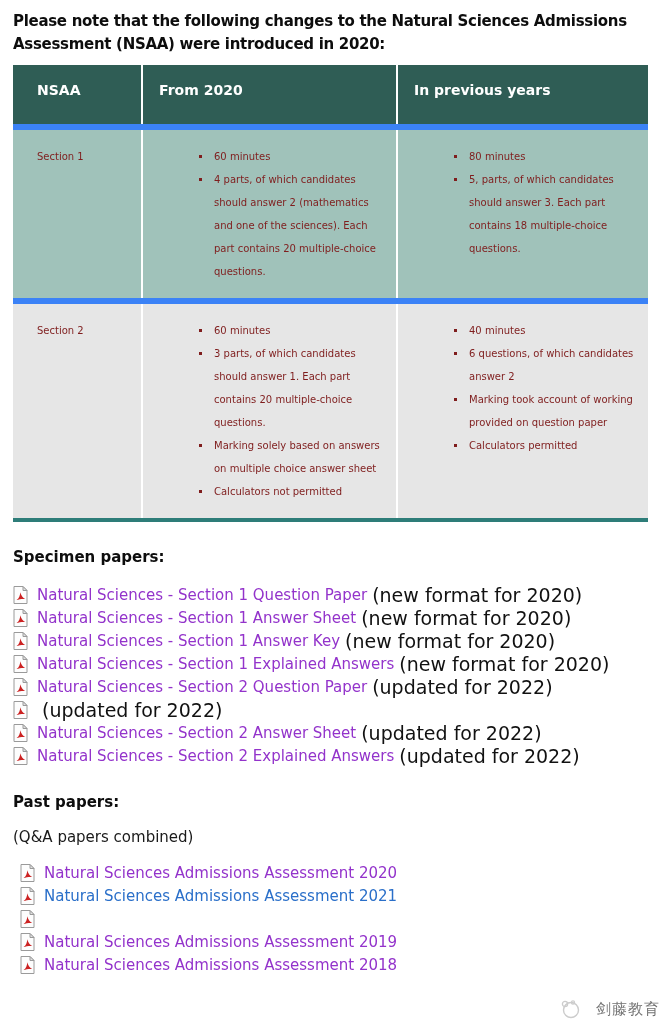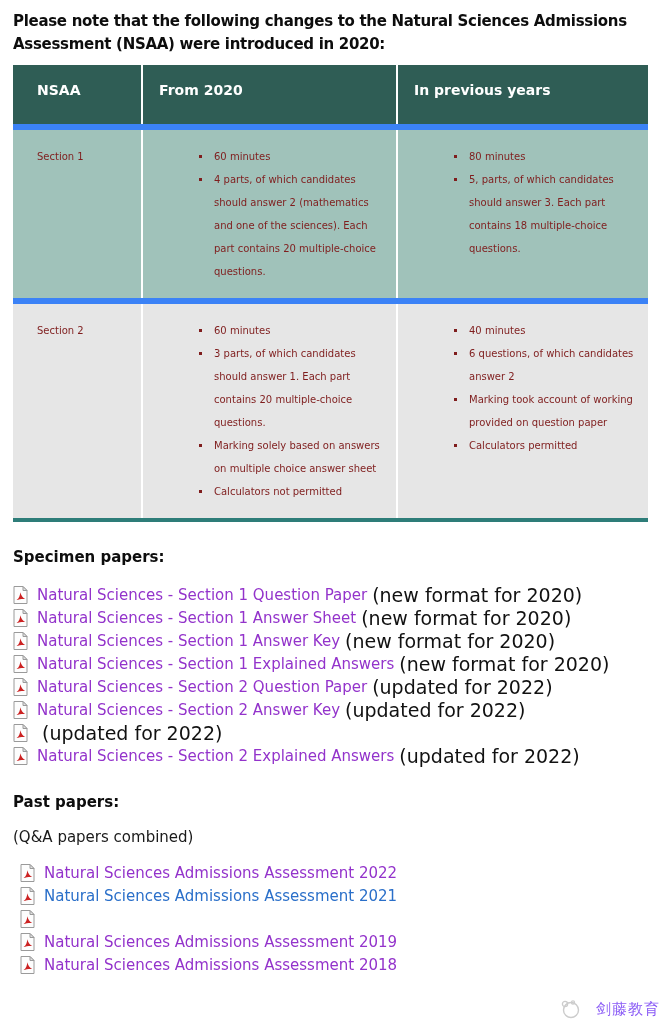--- a/index.html
+++ b/index.html
@@ -61,21 +61,21 @@
   .link-row { display: flex; align-items: center; height: 23px; }
   .pdf-icon { width: 15px; height: 18px; flex: 0 0 15px; margin-right: 9px; display: inline-block; }
   a.doc-link { text-decoration: none; font-size: 15px; color: #9333cb; white-space: nowrap; }
   a.doc-link.blue { color: #2a6fc9; }
   .suffix { font-size: 19px; color: #111; margin-left: 5px; white-space: nowrap; }
 
   
   .watermark {
     position: absolute; right: 9px; bottom: 13px;
     display: flex; align-items: center; gap: 15px;
-    color: #8b5cf6; font-size: 15px; letter-spacing: 1px;
+    color: #737373; font-size: 15px; letter-spacing: 1px;
     user-select: none;
   }
   .wm-logo { width: 22px; height: 22px; }
 </style>
 </head>
 <body>
 
 <div class="content">
 
   <p class="intro">Please note that the following changes to the Natural Sciences Admissions Assessment (NSAA) were introduced in 2020:</p>
@@ -178,29 +178,29 @@
         </svg>
       <a href="#" class="doc-link">Natural Sciences - Section 2 Question Paper</a>
       <span class="suffix">(updated for 2022)</span>
     </div>
     <div class="link-row">
       <svg class="pdf-icon" viewBox="0 0 15 18">
           <path d="M1 .5 h9 l4 4 v13 h-13 z" fill="#fdfdfd" stroke="#9a9a9a"></path>
           <path d="M10 .5 l4 4 h-4 z" fill="#e2e2e2" stroke="#9a9a9a"></path>
           <path d="M3.5 14 C6 12.6 7.2 9.2 7.3 6.2 C8 9.5 10 12 12.2 13 C9.4 12.7 5.8 13.3 3.5 14 Z" fill="#cc2222"></path>
         </svg>
-      <a href="#" class="doc-link">Natural Sciences - Section 2 Answer Key</a>
-      <span class="suffix">(updated for 2022)</span>
-    </div>
-    <div class="link-row">
-      <svg class="pdf-icon" viewBox="0 0 15 18">
-          <path d="M1 .5 h9 l4 4 v13 h-13 z" fill="#fdfdfd" stroke="#9a9a9a"></path>
-          <path d="M10 .5 l4 4 h-4 z" fill="#e2e2e2" stroke="#9a9a9a"></path>
-          <path d="M3.5 14 C6 12.6 7.2 9.2 7.3 6.2 C8 9.5 10 12 12.2 13 C9.4 12.7 5.8 13.3 3.5 14 Z" fill="#cc2222"></path>
-        </svg>
+      <span class="suffix">(updated for 2022)</span>
+    </div>
+    <div class="link-row">
+      <svg class="pdf-icon" viewBox="0 0 15 18">
+          <path d="M1 .5 h9 l4 4 v13 h-13 z" fill="#fdfdfd" stroke="#9a9a9a"></path>
+          <path d="M10 .5 l4 4 h-4 z" fill="#e2e2e2" stroke="#9a9a9a"></path>
+          <path d="M3.5 14 C6 12.6 7.2 9.2 7.3 6.2 C8 9.5 10 12 12.2 13 C9.4 12.7 5.8 13.3 3.5 14 Z" fill="#cc2222"></path>
+        </svg>
+      <a href="#" class="doc-link">Natural Sciences - Section 2 Answer Sheet</a>
       <span class="suffix">(updated for 2022)</span>
     </div>
     <div class="link-row">
       <svg class="pdf-icon" viewBox="0 0 15 18">
           <path d="M1 .5 h9 l4 4 v13 h-13 z" fill="#fdfdfd" stroke="#9a9a9a"></path>
           <path d="M10 .5 l4 4 h-4 z" fill="#e2e2e2" stroke="#9a9a9a"></path>
           <path d="M3.5 14 C6 12.6 7.2 9.2 7.3 6.2 C8 9.5 10 12 12.2 13 C9.4 12.7 5.8 13.3 3.5 14 Z" fill="#cc2222"></path>
         </svg>
       <a href="#" class="doc-link">Natural Sciences - Section 2 Explained Answers</a>
       <span class="suffix">(updated for 2022)</span>
@@ -211,21 +211,21 @@
 
   <p class="note">(Q&amp;A papers combined)</p>
 
   <div class="link-list past">
     <div class="link-row">
       <svg class="pdf-icon" viewBox="0 0 15 18">
           <path d="M1 .5 h9 l4 4 v13 h-13 z" fill="#fdfdfd" stroke="#9a9a9a"></path>
           <path d="M10 .5 l4 4 h-4 z" fill="#e2e2e2" stroke="#9a9a9a"></path>
           <path d="M3.5 14 C6 12.6 7.2 9.2 7.3 6.2 C8 9.5 10 12 12.2 13 C9.4 12.7 5.8 13.3 3.5 14 Z" fill="#cc2222"></path>
         </svg>
-      <a href="#" class="doc-link">Natural Sciences Admissions Assessment 2022</a>
+      <a href="#" class="doc-link">Natural Sciences Admissions Assessment 2020</a>
     </div>
     <div class="link-row">
       <svg class="pdf-icon" viewBox="0 0 15 18">
           <path d="M1 .5 h9 l4 4 v13 h-13 z" fill="#fdfdfd" stroke="#9a9a9a"></path>
           <path d="M10 .5 l4 4 h-4 z" fill="#e2e2e2" stroke="#9a9a9a"></path>
           <path d="M3.5 14 C6 12.6 7.2 9.2 7.3 6.2 C8 9.5 10 12 12.2 13 C9.4 12.7 5.8 13.3 3.5 14 Z" fill="#cc2222"></path>
         </svg>
       <a href="#" class="doc-link blue">Natural Sciences Admissions Assessment 2021</a>
     </div>
     <div class="link-row">

